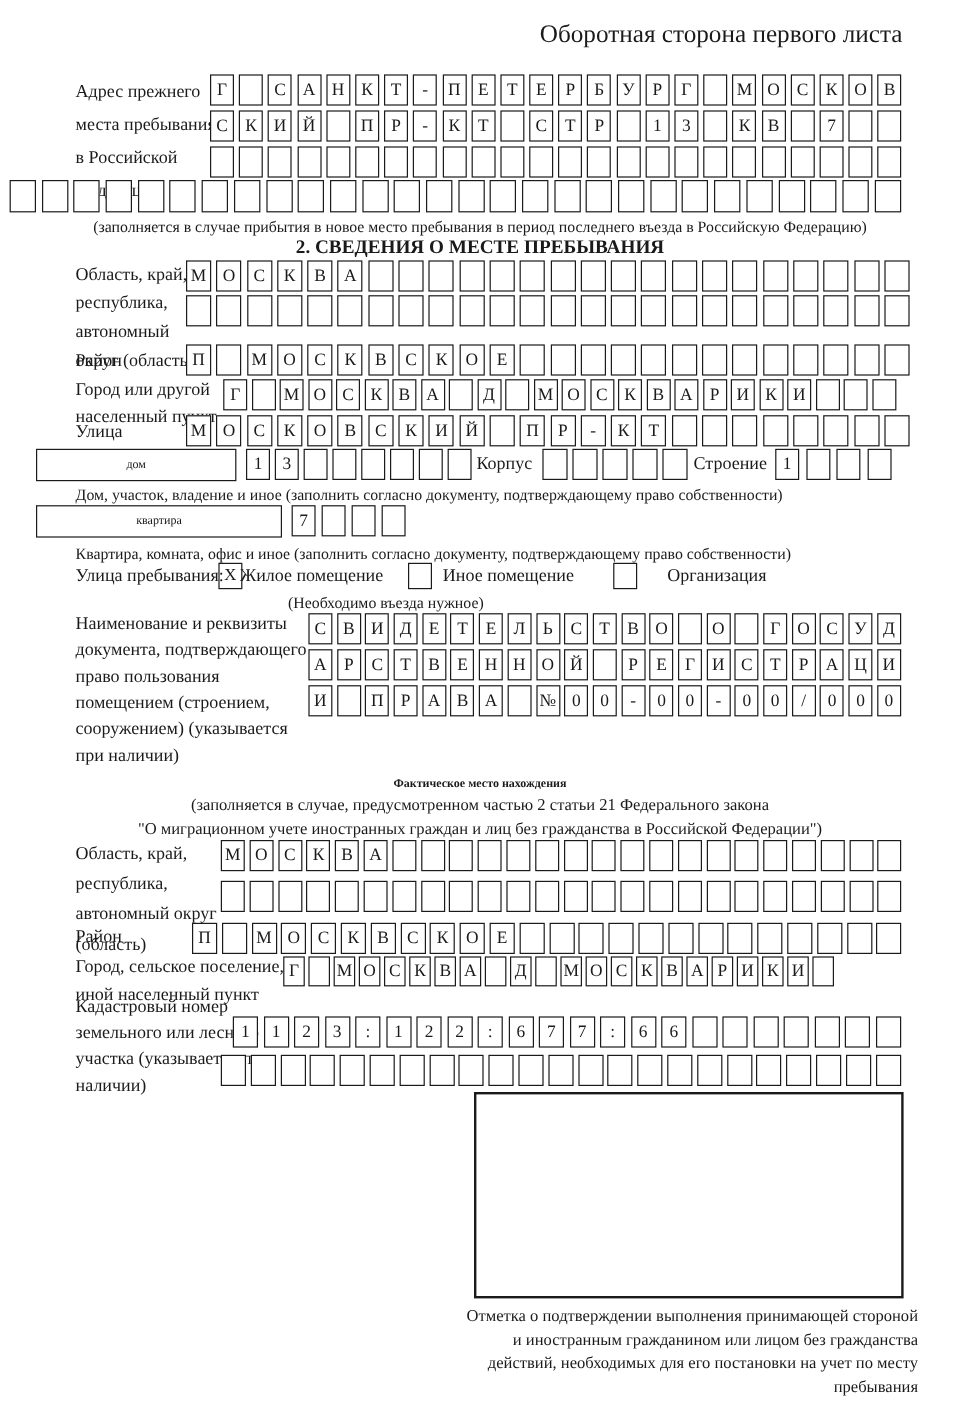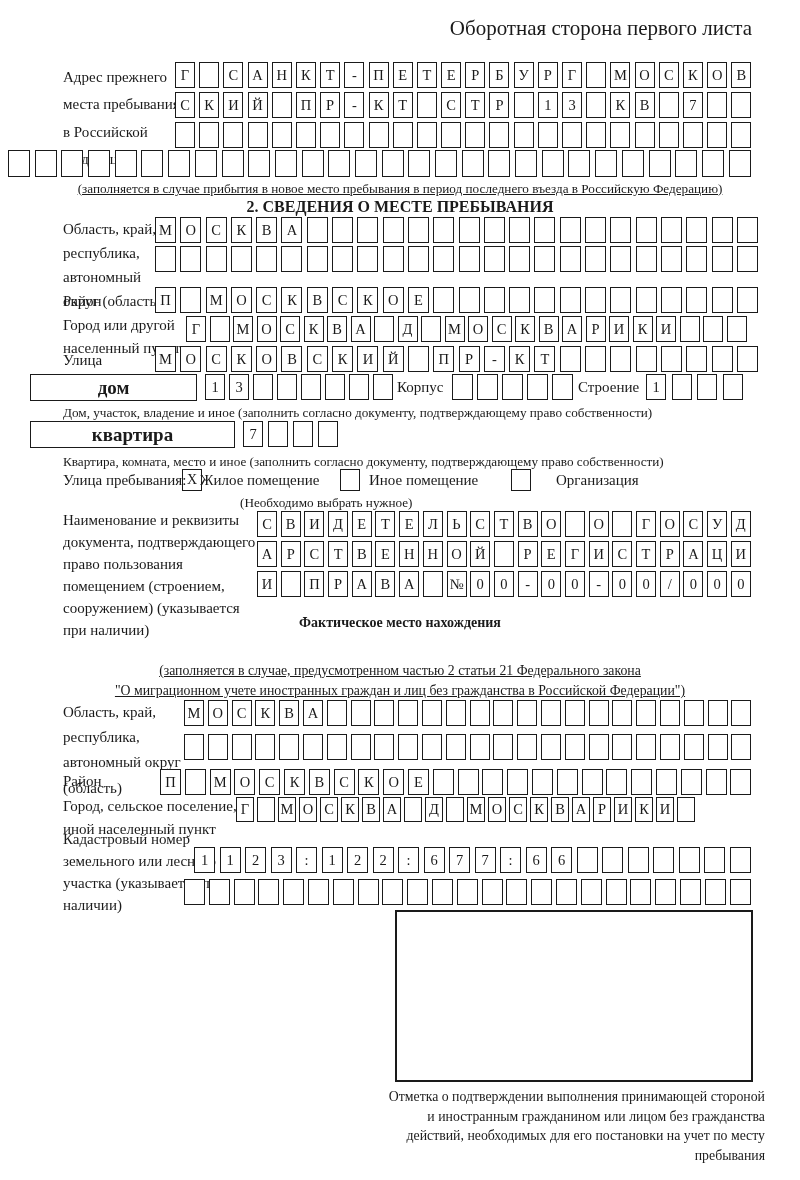--- a/index.html
+++ b/index.html
@@ -12,24 +12,24 @@
   .lbl { position:absolute; font-size:15px; }
   .cells { position:absolute; display:flex; gap:var(--gp,4px); }
   .cells .cell {
     flex:none; width:var(--cw,20px); height:var(--chh,26px);
     border:1.5px solid #1a1a1a; background:#fff;
     display:flex; align-items:center; justify-content:center;
     font-size:14.5px; line-height:1;
   }
   .bigbox {
     position:absolute; height:27px; border:1.6px solid #1a1a1a;
-    display:flex; align-items:center; justify-content:center; font-size:19px;font-weight:bold;
+    display:flex; align-items:center; justify-content:center; font-size:10px;
   }
   .note { position:absolute; font-size:13.2px; line-height:1.4; }
-  .center { left:0; width:100%; text-align:center;text-decoration:underline; }
+  .center { left:0; width:100%; text-align:center; }
   .h-bold { position:absolute; left:0; width:100%; text-align:center; font-weight:bold; font-size:16px; }
   .cbx {
     position:absolute; width:20px; height:22px; border:1.5px solid #1a1a1a;
     display:flex; align-items:center; justify-content:center; font-size:14px;
   }
   .stamp { position:absolute; border:2px solid #1a1a1a; background:#fff; }
 </style>
 </head>
 <body>
 
@@ -314,30 +314,30 @@
   </div>
 <div class="note" style="left:63px;top:404px">Дом, участок, владение и иное (заполнить согласно документу, подтверждающему право собственности)</div>
 
 <div class="bigbox" style="left:30px;top:421px;width:205px">квартира</div>
 <div class="cells" style="left:243px;top:421px;--cw:20px;--gp:5px">
     <span class="cell">7</span>
     <span class="cell"></span>
     <span class="cell"></span>
     <span class="cell"></span>
   </div>
-<div class="note" style="left:63px;top:453px">Квартира, комната, место и иное (заполнить согласно документу, подтверждающему право собственности)</div>
+<div class="note" style="left:63px;top:453px">Квартира, комната, офис и иное (заполнить согласно документу, подтверждающему право собственности)</div>
 
 <div class="lbl" style="left:63px;top:472px">Улица пребывания:</div>
 <div class="cbx" style="left:182px;top:469px">X</div>
 <div class="lbl" style="left:200px;top:472px">Жилое помещение</div>
 <div class="cbx" style="left:340px;top:469px"></div>
 <div class="lbl" style="left:369px;top:472px">Иное помещение</div>
 <div class="cbx" style="left:511px;top:469px"></div>
 <div class="lbl" style="left:556px;top:472px">Организация</div>
-<div class="note" style="left:240px;top:494px">(Необходимо выбрать нужное)</div>
+<div class="note" style="left:240px;top:494px">(Необходимо въезда нужное)</div>
 
 <div class="lbl" style="left:63px;top:509px;width:202px;line-height:1.47">Наименование и реквизиты документа, подтверждающего право пользования помещением (строением, сооружением) (указывается при наличии)</div>
 <div class="cells" style="left:257px;top:511px;--cw:20px;--gp:3.7px">
     <span class="cell">С</span>
     <span class="cell">В</span>
     <span class="cell">И</span>
     <span class="cell">Д</span>
     <span class="cell">Е</span>
     <span class="cell">Т</span>
     <span class="cell">Е</span>
@@ -396,21 +396,21 @@
     <span class="cell">0</span>
     <span class="cell">-</span>
     <span class="cell">0</span>
     <span class="cell">0</span>
     <span class="cell">/</span>
     <span class="cell">0</span>
     <span class="cell">0</span>
     <span class="cell">0</span>
   </div>
 
-<div class="h-bold" style="top:615px;font-size:14px">Фактическое место нахождения</div>
+<div class="h-bold" style="top:648px;font-size:10px">Фактическое место нахождения</div>
 <div class="note center" style="top:661px;font-size:13.8px">(заполняется в случае, предусмотренном частью 2 статьи 21 Федерального закона</div>
 <div class="note center" style="top:681px;font-size:13.8px">"О миграционном учете иностранных граждан и лиц без гражданства в Российской Федерации")</div>
 
 <div class="lbl" style="left:63px;top:700px;width:124px;line-height:1.68">Область, край, республика, автономный округ (область)</div>
 <div class="cells" style="left:184px;top:700px;--cw:20px;--gp:3.8px">
     <span class="cell">М</span>
     <span class="cell">О</span>
     <span class="cell">С</span>
     <span class="cell">К</span>
     <span class="cell">В</span>

